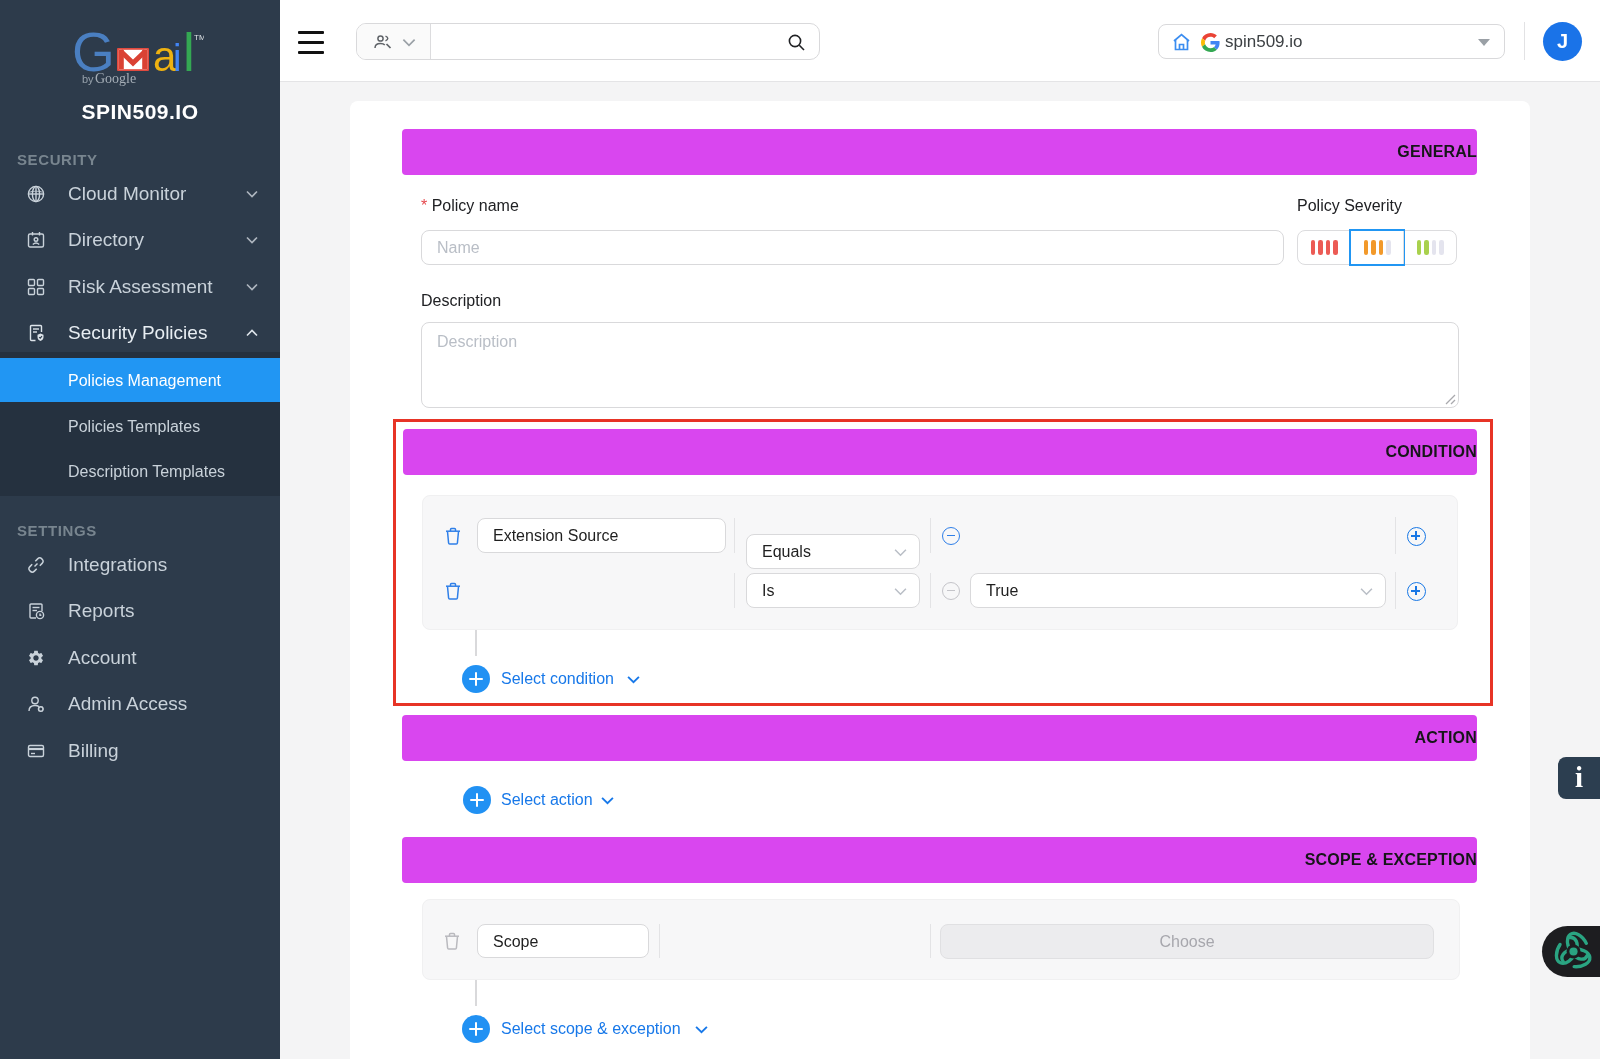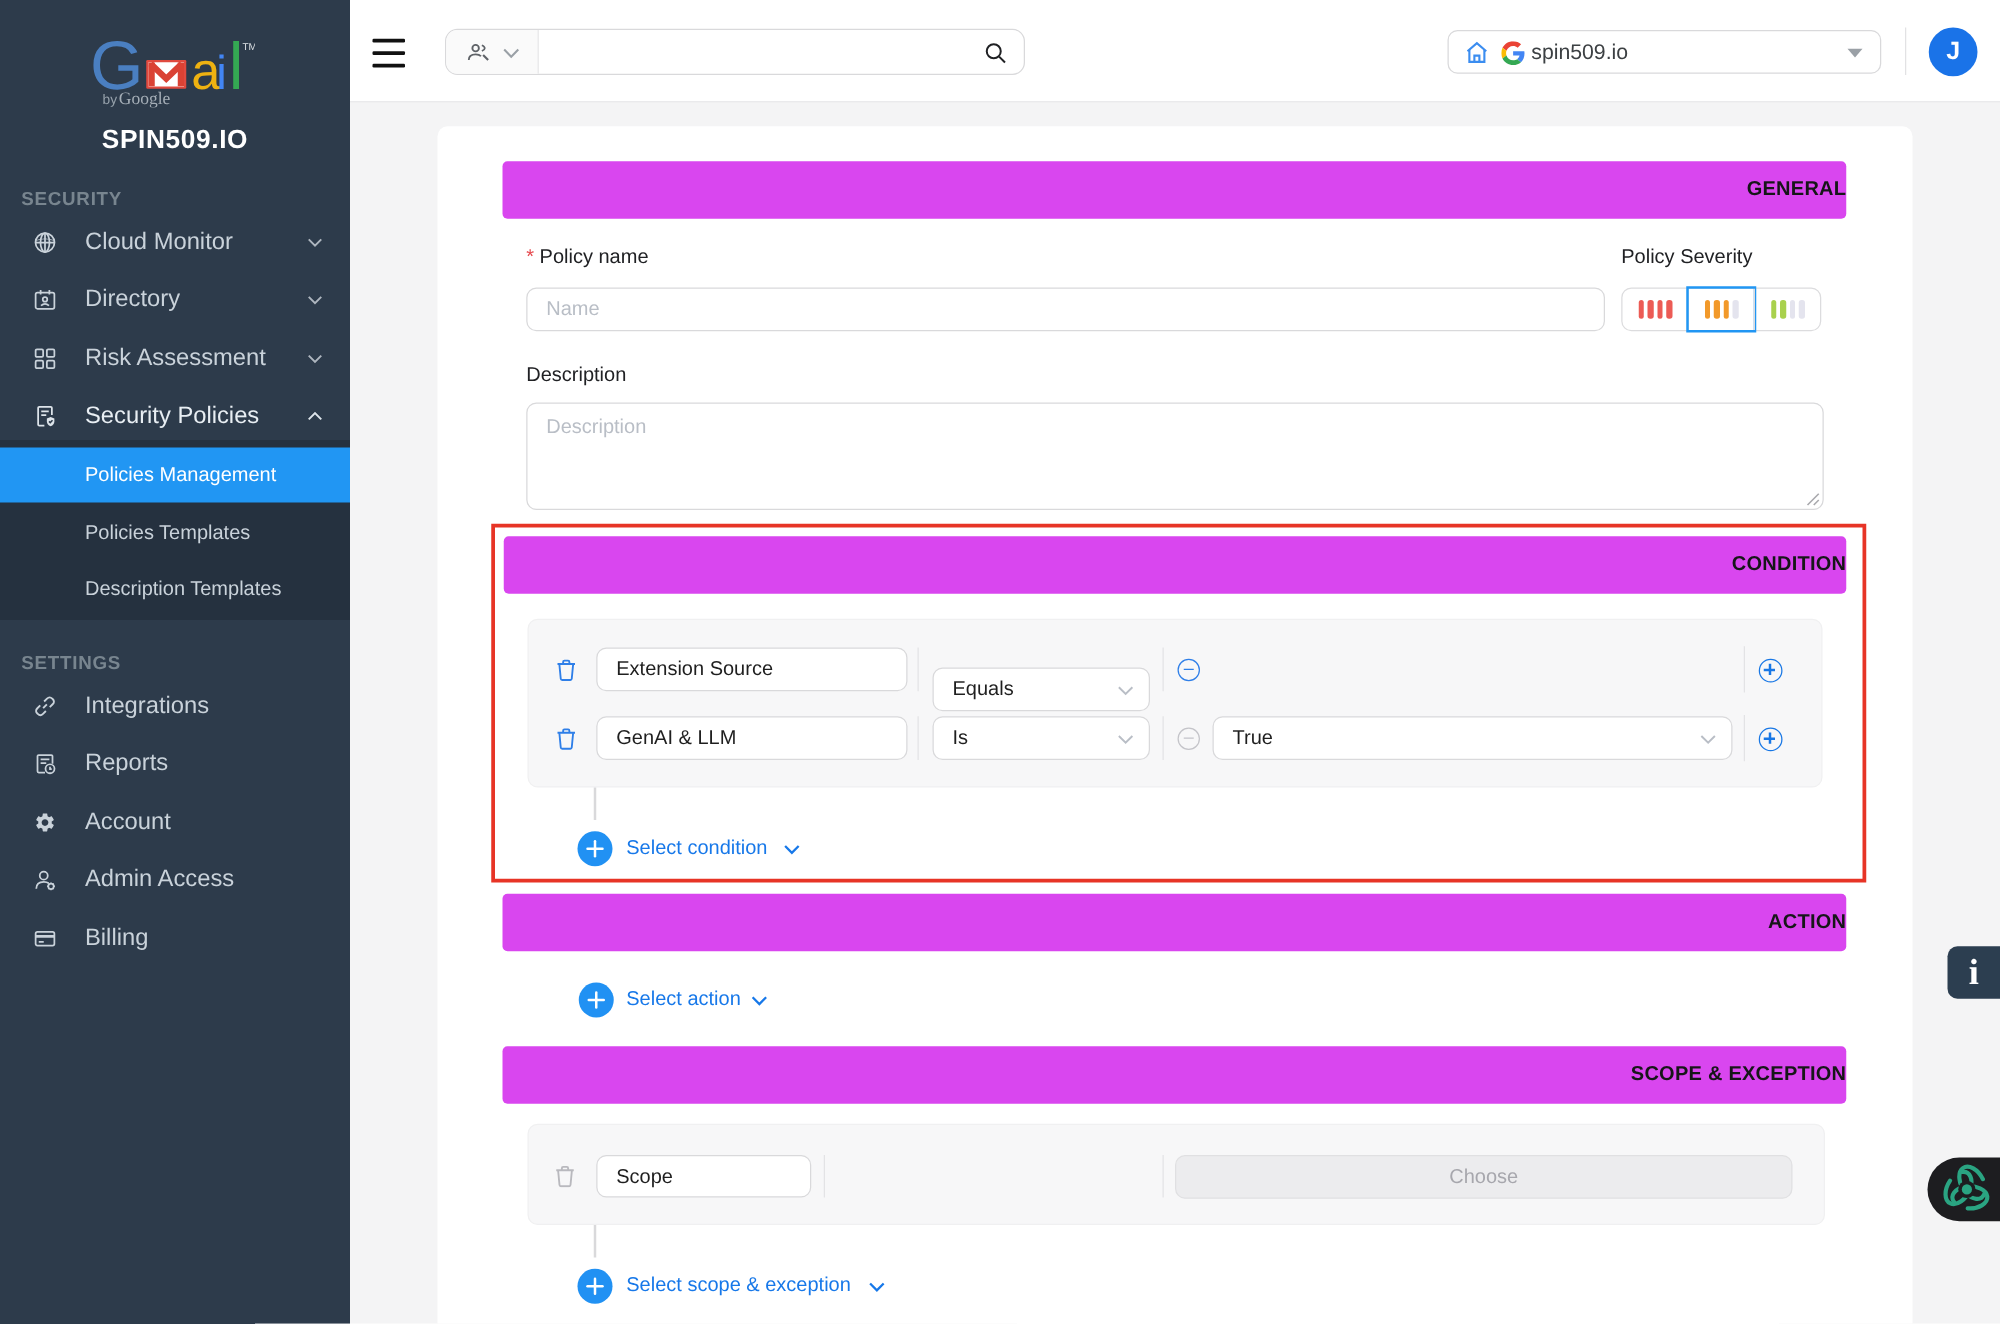--- a/index.html
+++ b/index.html
@@ -241,21 +241,20 @@
 <div class="pcirc" style="left:1407px;top:527px;border:1.7px solid #1877e5;">
       <span style="position:absolute;left:3.2px;top:6.9px;width:9px;height:1.9px;background:#1877e5;"></span>
       <span style="position:absolute;left:6.8px;top:3.3px;width:1.9px;height:9px;background:#1877e5;"></span>
     </div>
 
 <svg class="abs" style="left:445px;top:582px;" width="16" height="18" viewBox="0 0 16 18" fill="none" stroke="#2f7fe8" stroke-width="1.5">
       <path d="M2.5 4.5 L3.6 16 Q3.7 17 4.7 17 L11.3 17 Q12.3 17 12.4 16 L13.5 4.5"></path>
       <line x1="1" y1="4.2" x2="15" y2="4.2"></line>
       <path d="M5.5 4 L5.5 2.5 Q5.5 1.5 6.5 1.5 L9.5 1.5 Q10.5 1.5 10.5 2.5 L10.5 4"></path>
     </svg>
-<div class="inp" style="left:477px;top:573px;width:249px;">GenAI &amp; LLM</div>
 <div class="vdiv" style="left:734px;top:573px;height:35px;"></div>
 <div class="inp" style="left:746px;top:573px;width:174px;">Is
   <svg class="selch" viewBox="0 0 12 8" fill="none" stroke="#b9bec6" stroke-width="1.4">
         <polyline points="1,1.5 6,6.5 11,1.5"></polyline>
       </svg>
 </div>
 <div class="vdiv" style="left:930px;top:573px;height:35px;"></div>
 <div class="mcirc" style="left:942px;top:582px;border:1.6px solid #c4c4c9;">
       <span style="position:absolute;left:3.5px;top:6.7px;width:8px;height:1.8px;background:#c4c4c9;"></span>
     </div>

